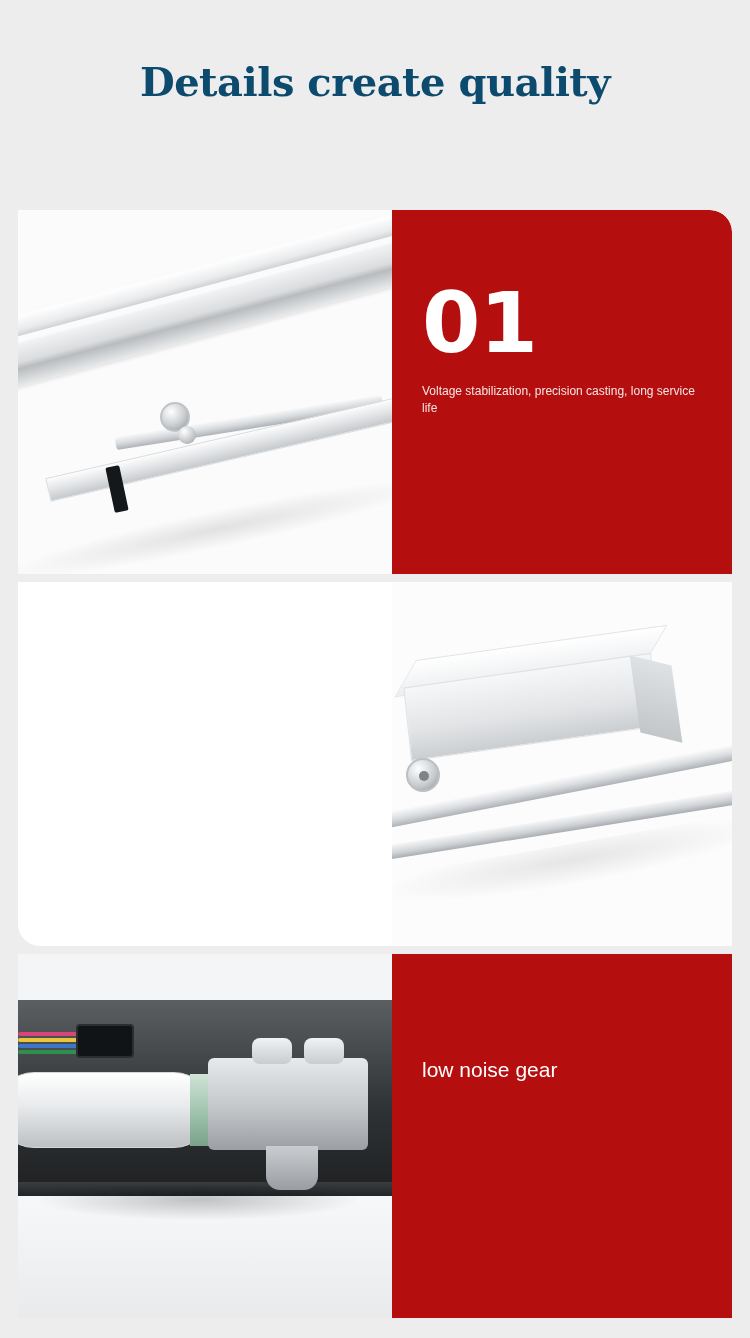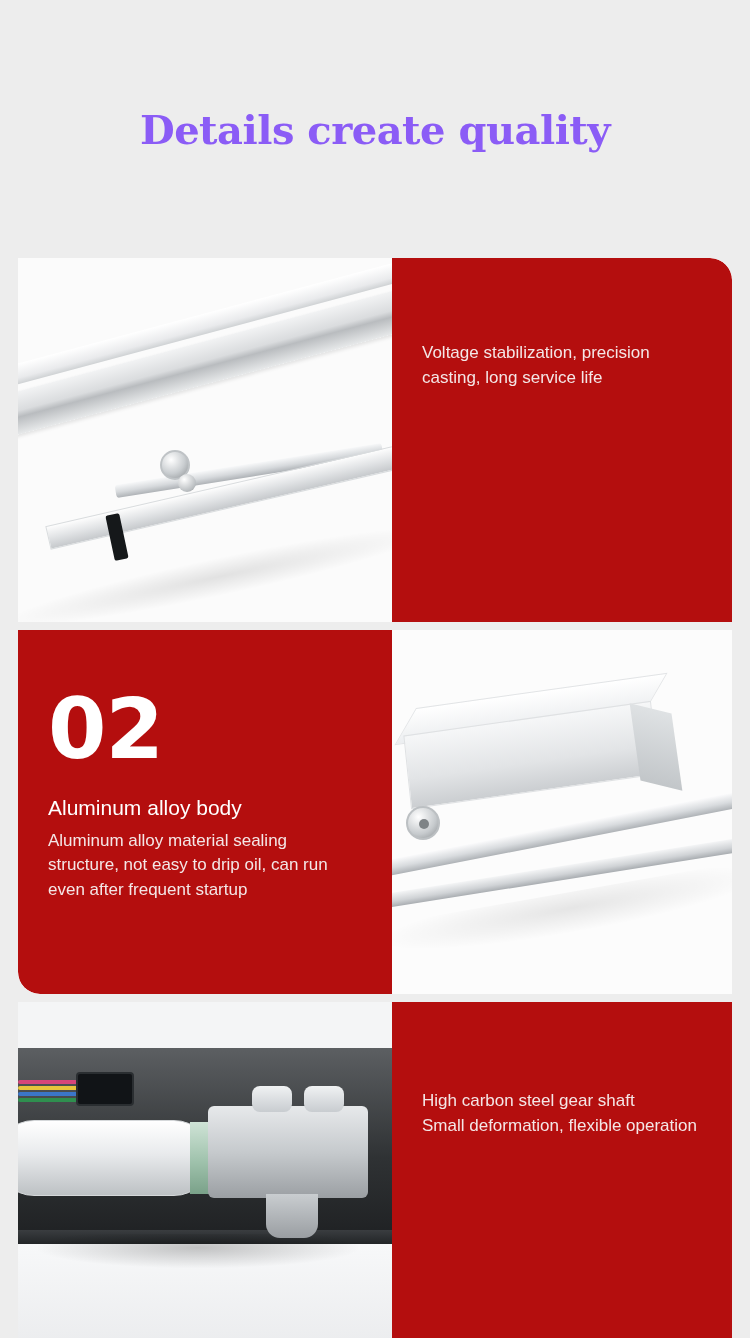--- a/index.html
+++ b/index.html
@@ -19,22 +19,21 @@
 
   
   .heading {
     width: 100%;
     text-align: center;
     padding-top: 58px;
     font-family: "DejaVu Serif", serif;
     font-weight: bold;
     font-size: 40px;
     letter-spacing: -0.5px;
-    color: #8b5cf6;
-    margin-top: 48px;
+    color: #0c4a6e;
   }
 
   
   .cards {
     position: absolute;
     left: 18px;
     top: 210px;
     width: 714px;
   }
   .card {
@@ -79,24 +78,24 @@
     color: #ffffff;
     letter-spacing: -1px;
   }
   .title {
     font-size: 21px;
     color: #ffffff;
     margin-top: 26px;
     font-weight: 400;
   }
   .desc {
-    font-size: 17px;
+    font-size: 12px;
     line-height: 1.45;
     color: #f4e6e6;
-    margin-top: 9px;
+    margin-top: 19px;
     font-weight: 400;
   }
 
   
   .card.r1 .panel-inner { top: 74px; }
   .card.r2 .panel-inner { top: 60px; }
   .card.r3 .panel-inner { top: 78px; }
 
   
   .ph1 { position: absolute; inset: 0; background: #fbfbfb; }
@@ -331,33 +330,27 @@
           <div class="arm"></div>
           <div class="pivot"></div>
           <div class="pivot2"></div>
           <div class="bar-low"></div>
           <div class="blackcap"></div>
           <div class="shadow"></div>
         </div>
       </div>
       <div class="half panel">
         <div class="panel-inner">
+          <div class="num">01</div>
           <div class="desc">Voltage stabilization, precision casting, long service life</div>
         </div>
       </div>
     </div>
 
     <div class="card r2">
-      <div class="half panel">
-        <div class="panel-inner">
-          <div class="num">02</div>
-          <div class="title">Aluminum alloy body</div>
-          <div class="desc">Aluminum alloy material sealing structure, not easy to drip oil, can run even after frequent startup</div>
-        </div>
-      </div>
       <div class="half photo">
         <div class="ph2">
           <div class="box-top"></div>
           <div class="box-face"></div>
           <div class="box-end"></div>
           <div class="arm-long"></div>
           <div class="arm-long2"></div>
           <div class="knuckle">
               <small></small>
             </div>
@@ -383,20 +376,19 @@
           <div class="motor"></div>
           <div class="motor-band"></div>
           <div class="gearbox"></div>
           <div class="cap c1"></div>
           <div class="cap c2"></div>
           <div class="shaft"></div>
         </div>
       </div>
       <div class="half panel">
         <div class="panel-inner">
-          <div class="desc" style="white-space:pre-line">High carbon steel gear shaft
-Small deformation, flexible operation</div>
+          <div class="title">low noise gear</div>
         </div>
       </div>
     </div>
 
   </div>
 </div>
 
 </body></html>

